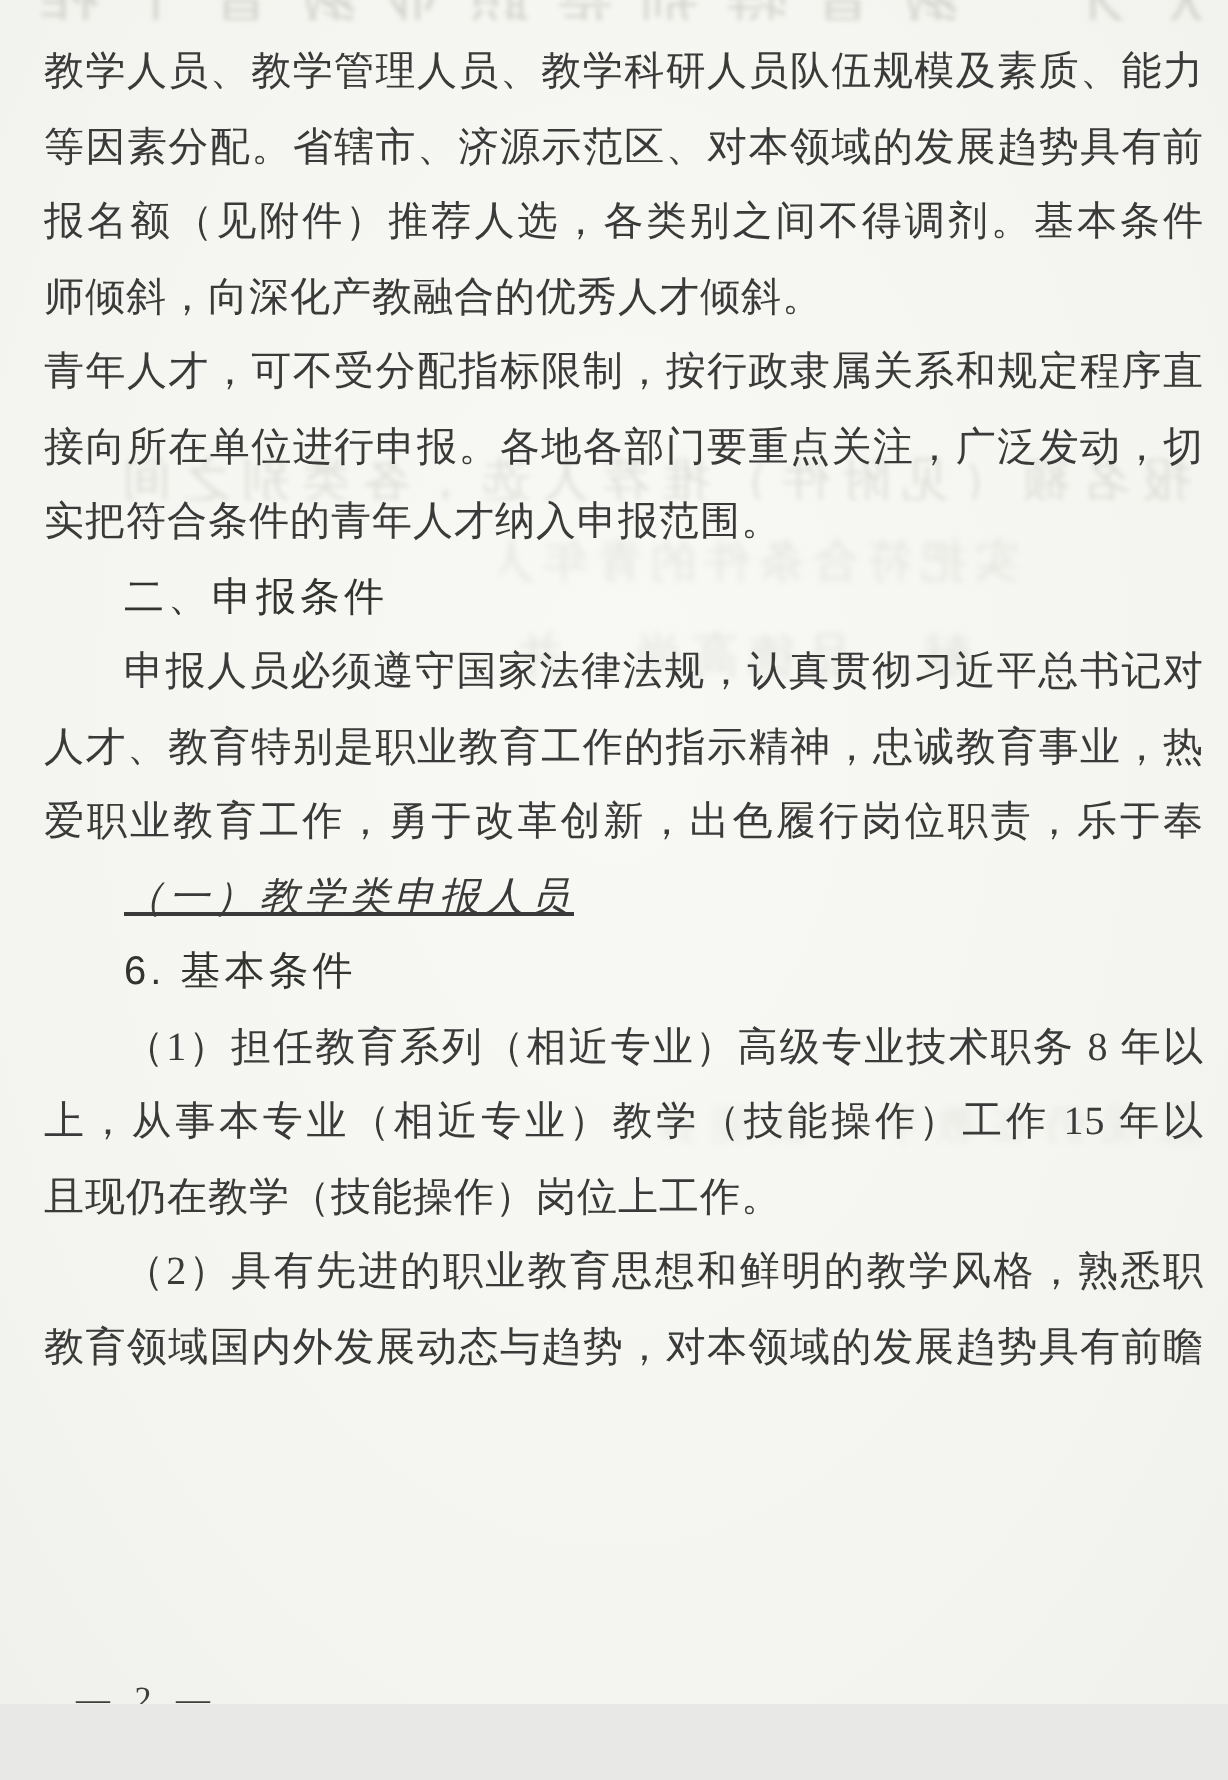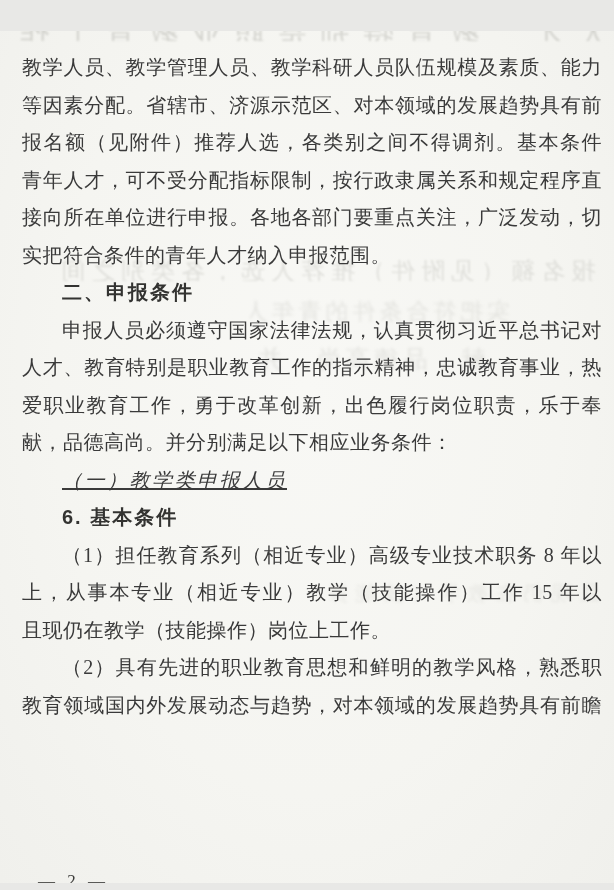--- a/index.html
+++ b/index.html
@@ -7,21 +7,20 @@
   body{
     font-family:"Liberation Serif","DejaVu Serif",serif;
     background:#e8e8e6;
   }
   .page{
     position:relative;
     width:614px; height:852px;
     background:radial-gradient(ellipse at 50% 42%, #f8f8f5 0%, #f5f5f1 58%, #f0f0ec 100%);
     overflow:hidden;
     color:#3a3a3a;
-    margin-top:31px;
   }
   .content{
     position:absolute;
     left:22px; top:18px; width:580px;
     z-index:2;
   }
   .para{ display:block; }
   .line{
     height:37.5px;
     line-height:37.5px;
@@ -33,21 +32,21 @@
     white-space:normal;
     overflow:hidden;
   }
   .line.end{
     text-align-last:left;
     -moz-text-align-last:left;
   }
   .indent{ text-indent:40px; }
   .h-bold{
     font-family:"Liberation Sans","DejaVu Sans",sans-serif;
-    font-weight:700;
+    font-weight:400;
     letter-spacing:2px;
     color:#333331;
   }
   .h-kai{
     font-style:italic;
     font-weight:500;
     letter-spacing:2.5px;
     text-decoration:underline;
   }
   .footer{
@@ -104,37 +103,37 @@
   <div class="ghost ghost-c" aria-hidden="true">献，品德高尚。并分别满足以下相应业务条件：</div>
   <div class="ghost ghost-d" aria-hidden="true">且现仍在教学（技能操作）岗位上工作。</div>
   <div class="smudge-band" aria-hidden="true"></div>
 
   <div class="content">
 
     <div class="para">
       <div class="line">教学人员、教学管理人员、教学科研人员队伍规模及素质、能力</div>
       <div class="line">等因素分配。省辖市、济源示范区、对本领域的发展趋势具有前瞻</div>
       <div class="line">报名额（见附件）推荐人选，各类别之间不得调剂。基本条件</div>
+      <div class="line end">师倾斜，向深化产教融合的优秀人才倾斜。</div>
     </div>
 
     <div class="para">
       <div class="line">青年人才，可不受分配指标限制，按行政隶属关系和规定程序直</div>
       <div class="line">接向所在单位进行申报。各地各部门要重点关注，广泛发动，切</div>
       <div class="line end">实把符合条件的青年人才纳入申报范围。</div>
     </div>
 
     <div class="para">
       <div class="line end indent h-bold">二、申报条件</div>
     </div>
 
     <div class="para">
       <div class="line indent">申报人员必须遵守国家法律法规，认真贯彻习近平总书记对</div>
       <div class="line">人才、教育特别是职业教育工作的指示精神，忠诚教育事业，热</div>
       <div class="line">爱职业教育工作，勇于改革创新，出色履行岗位职责，乐于奉</div>
-      <div class="line end">献，品德高尚。并分别满足以下相应业务条件：</div>
     </div>
 
     <div class="para">
       <div class="line end indent h-kai">（一）教学类申报人员</div>
     </div>
 
     <div class="para">
       <div class="line end indent h-bold">6. 基本条件</div>
     </div>
 

